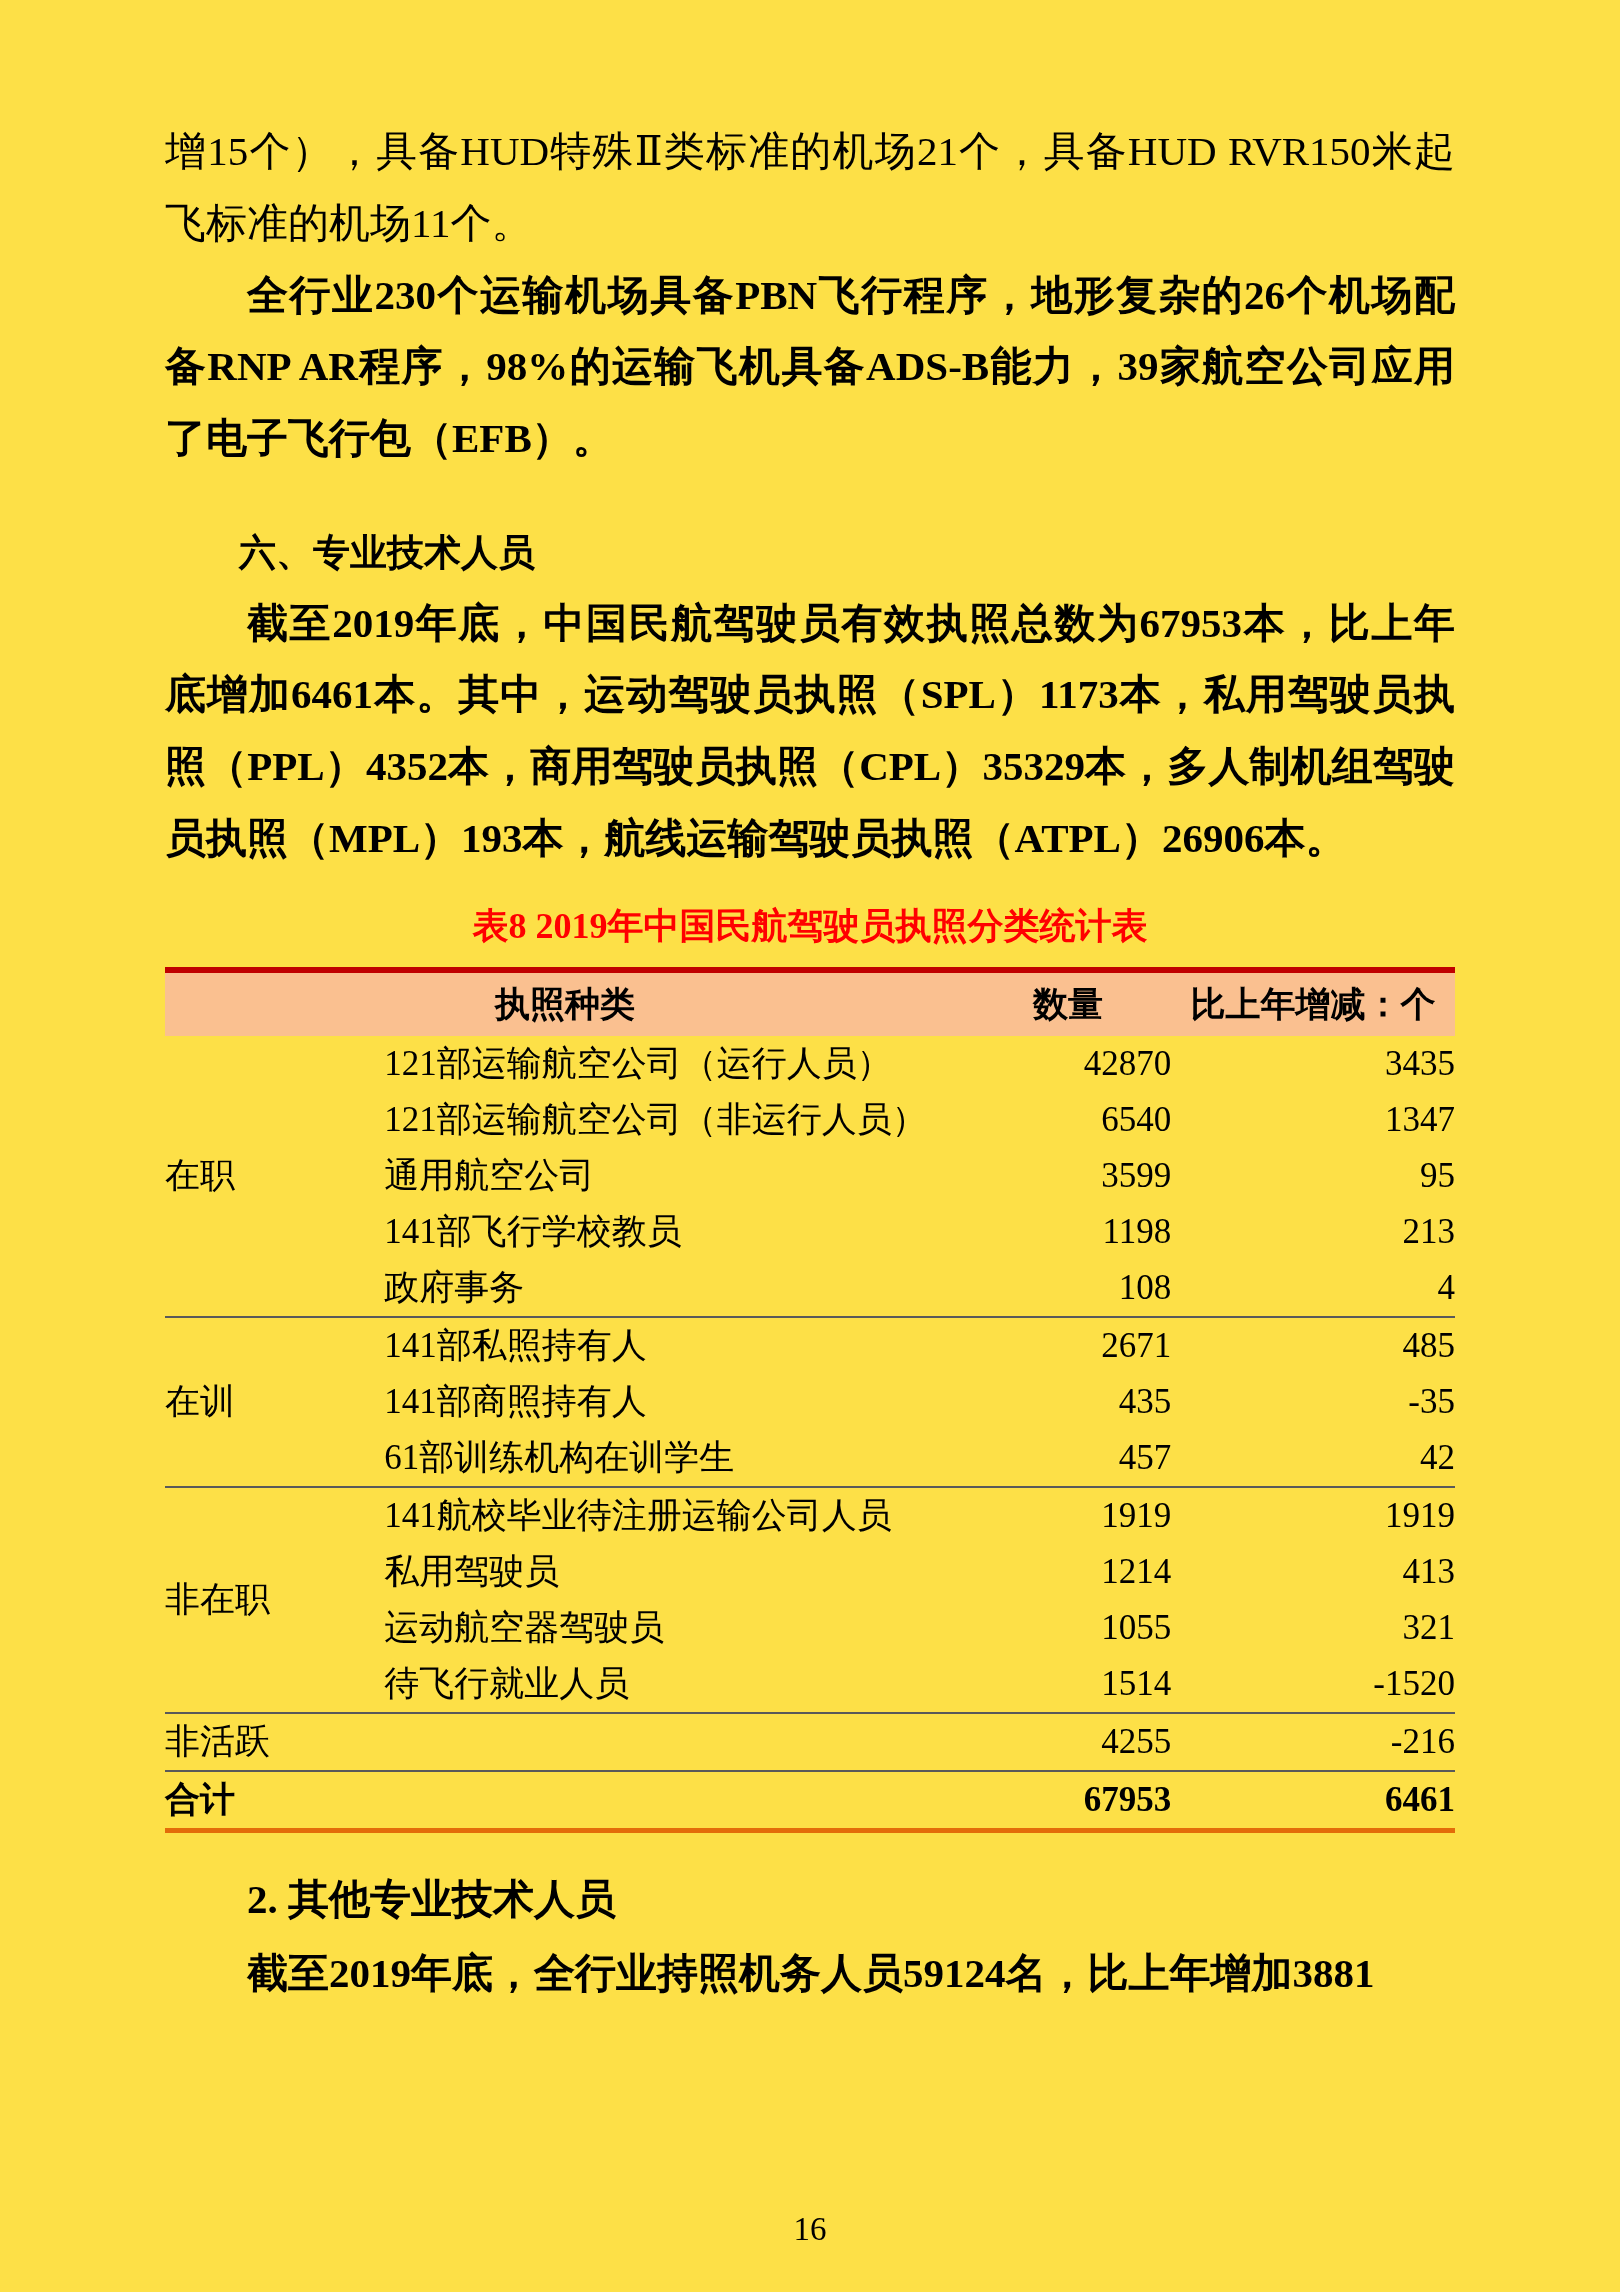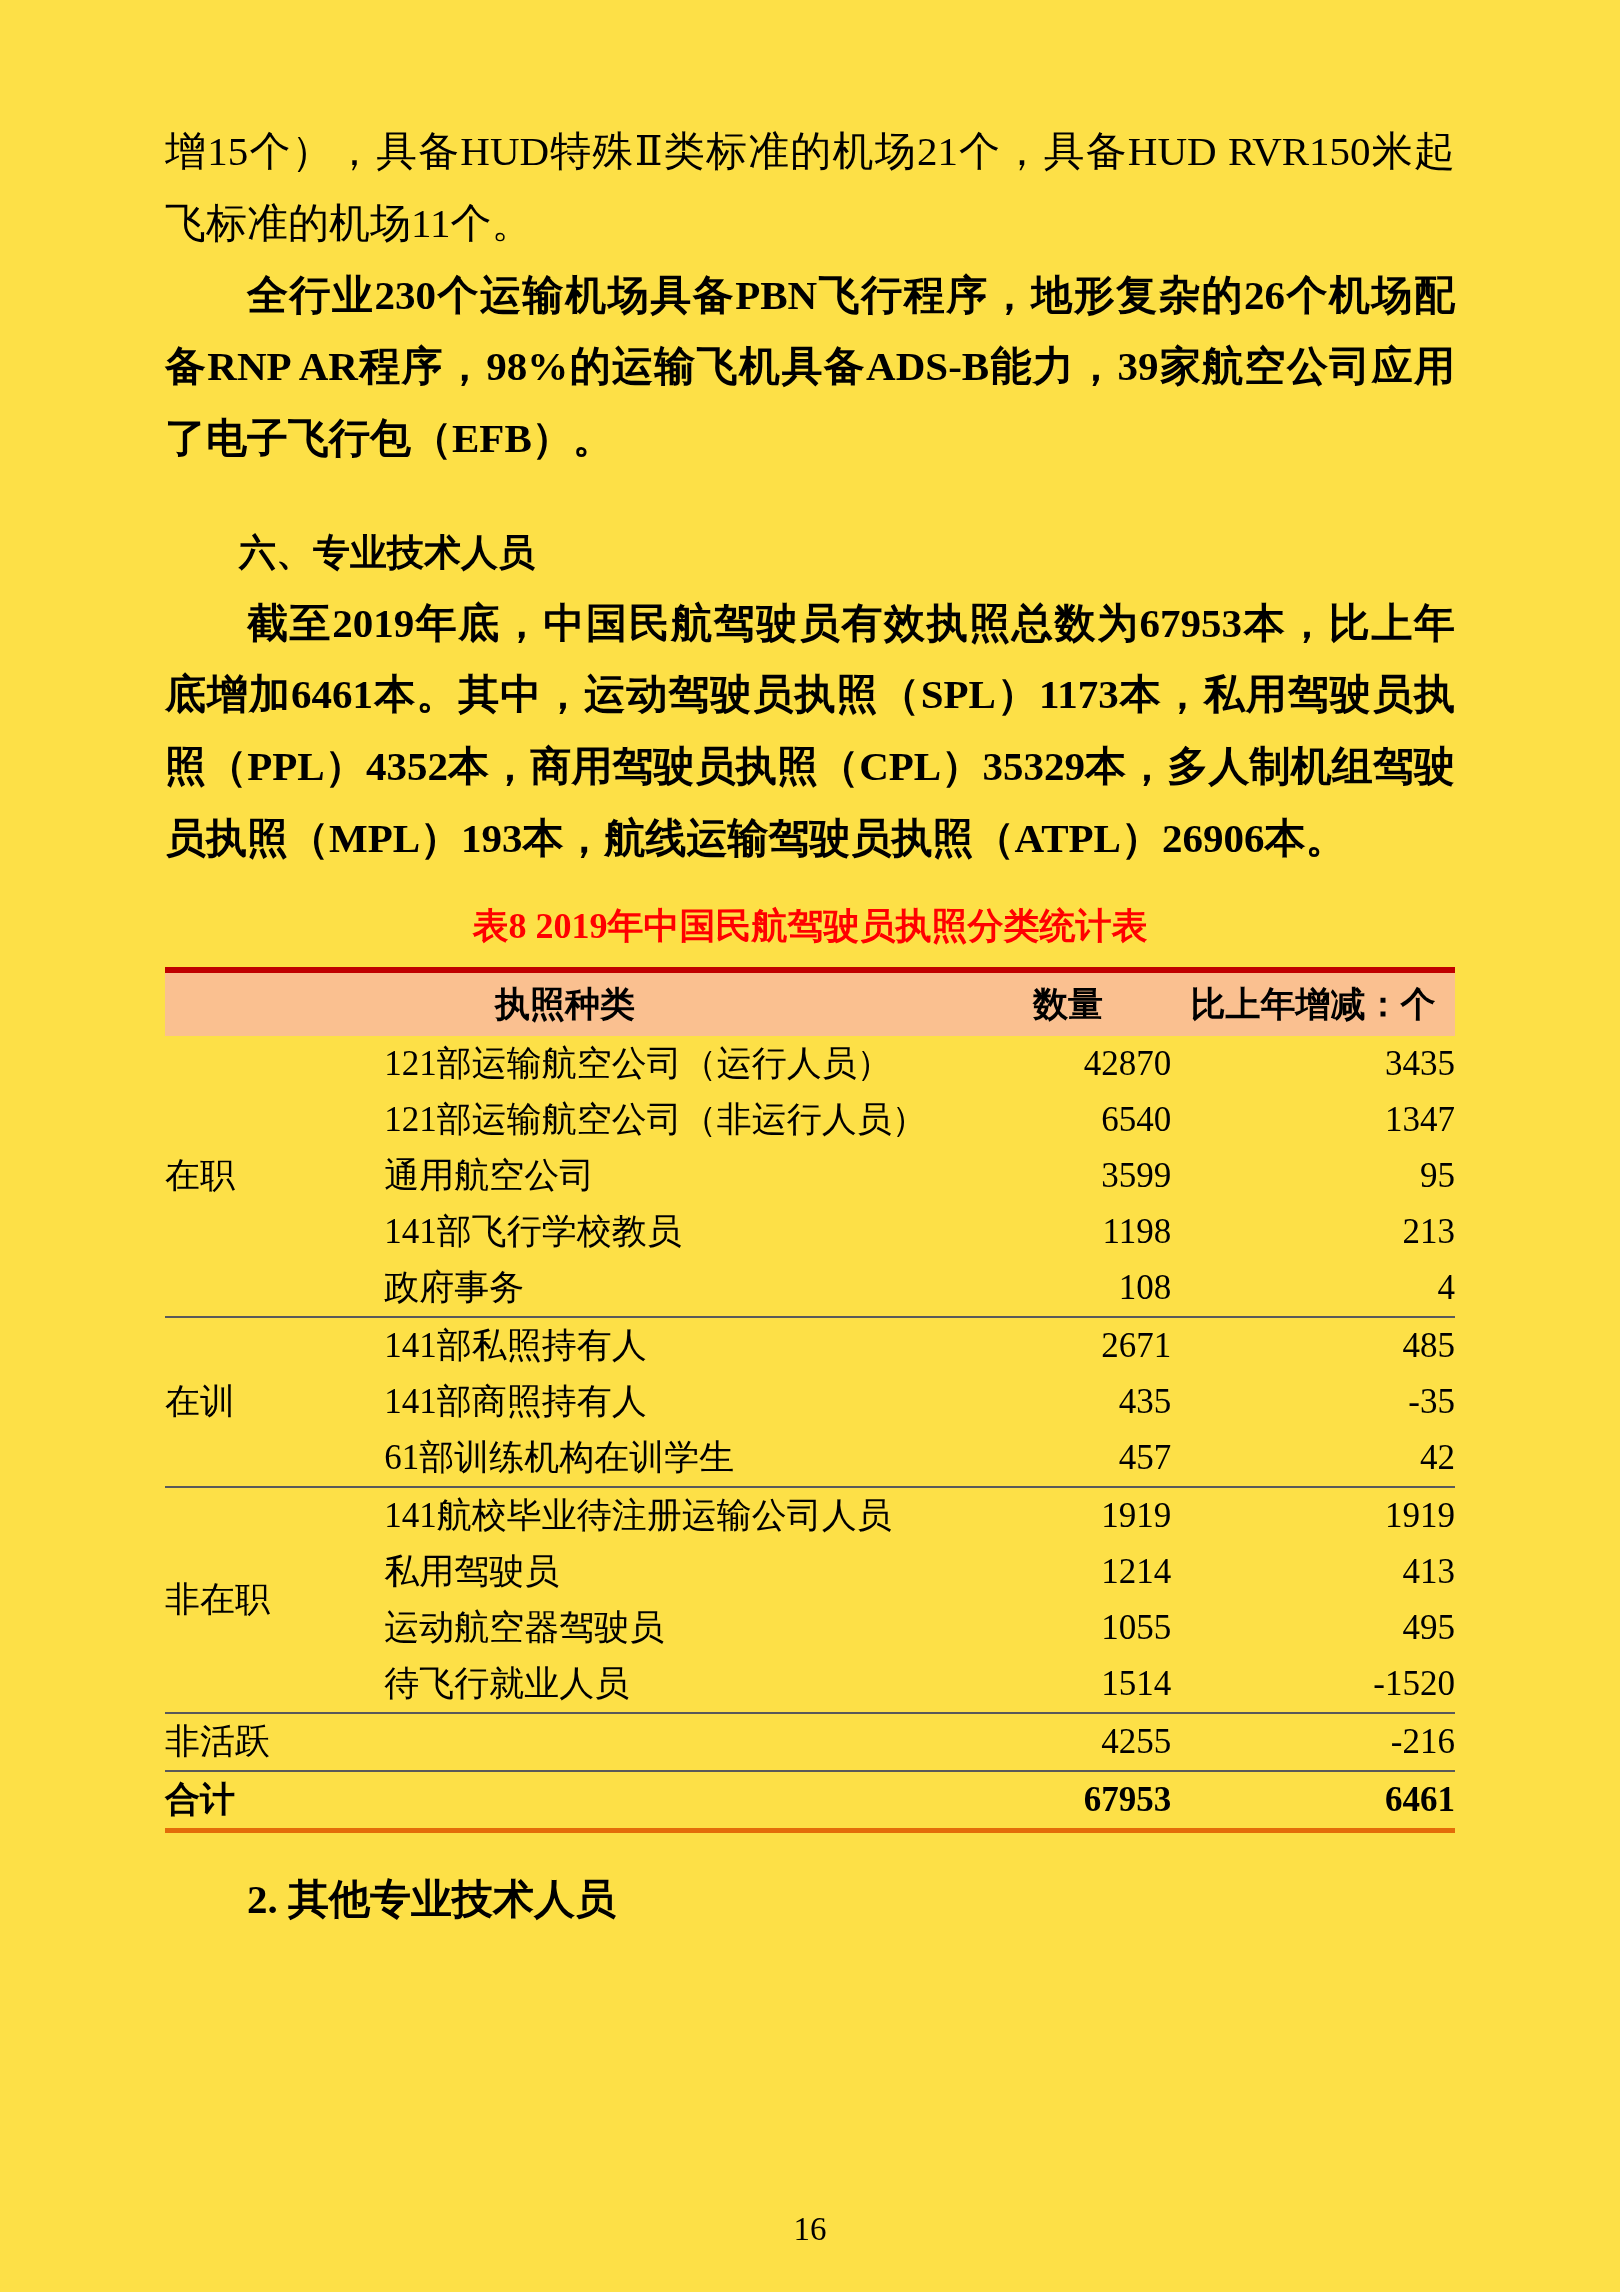--- a/index.html
+++ b/index.html
@@ -161,21 +161,21 @@
             <td class="change-cell">1919</td>
           </tr>
           <tr>
             <td class="type-cell">私用驾驶员</td>
             <td class="count-cell">1214</td>
             <td class="change-cell">413</td>
           </tr>
           <tr>
             <td class="type-cell">运动航空器驾驶员</td>
             <td class="count-cell">1055</td>
-            <td class="change-cell">495</td>
+            <td class="change-cell">321</td>
           </tr>
           <tr>
             <td class="type-cell">待飞行就业人员</td>
             <td class="count-cell">1514</td>
             <td class="change-cell">-1520</td>
           </tr>
           <tr class="group-start">
             <td class="group-cell" rowspan="1">非活跃</td>
             <td class="type-cell"></td>
             <td class="count-cell">4255</td>
@@ -185,18 +185,19 @@
             <td class="group-cell" rowspan="1">合计</td>
             <td class="type-cell"></td>
             <td class="count-cell">67953</td>
             <td class="change-cell">6461</td>
           </tr>
         </tbody>
     </table>
 
     <h3 class="sub-heading">2. 其他专业技术人员</h3>
 
+    <p class="para indent">截至2019年底，全行业持照机务人员59124名，比上年增加3881</p>
 
   </div>
 
   <div class="page-number">16</div>
 </div>
 
 
 </body></html>

